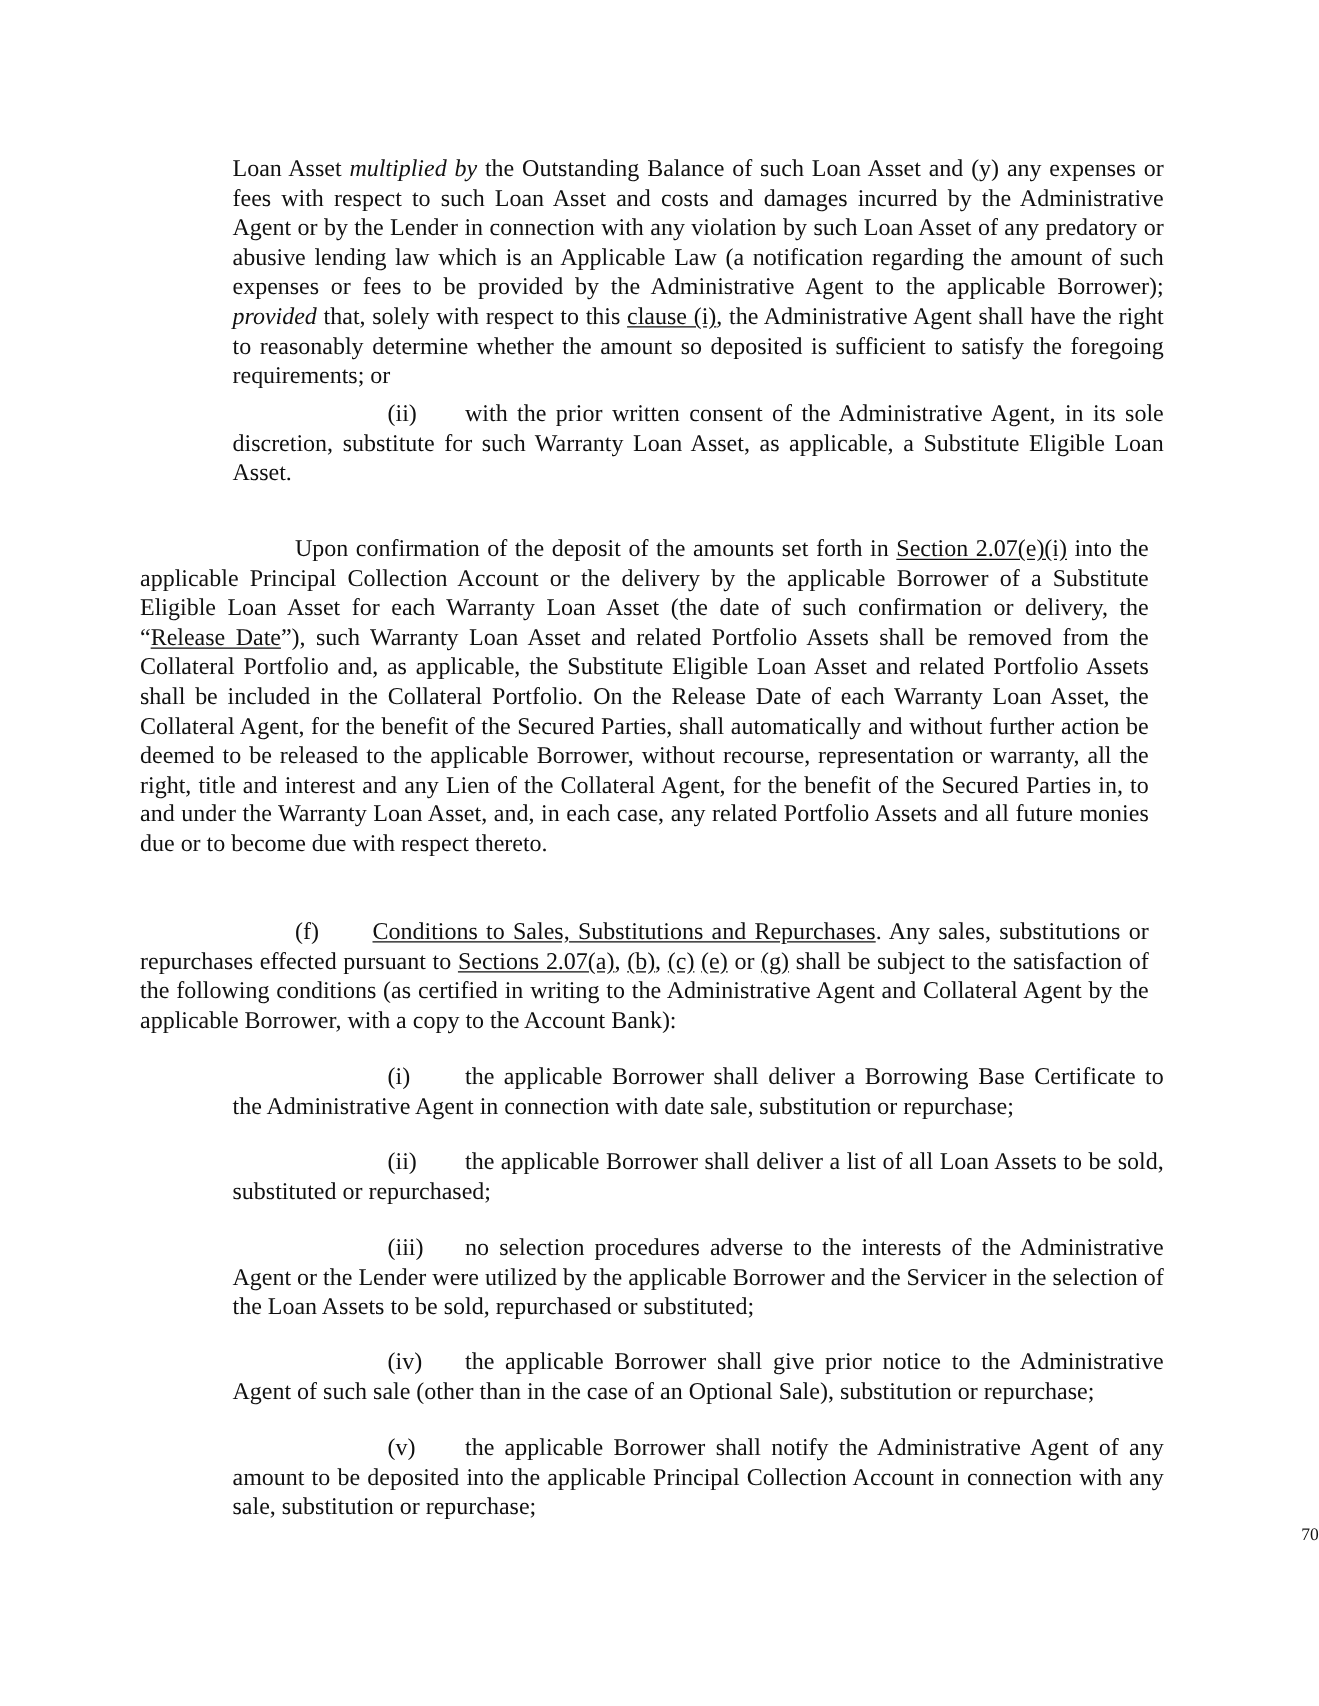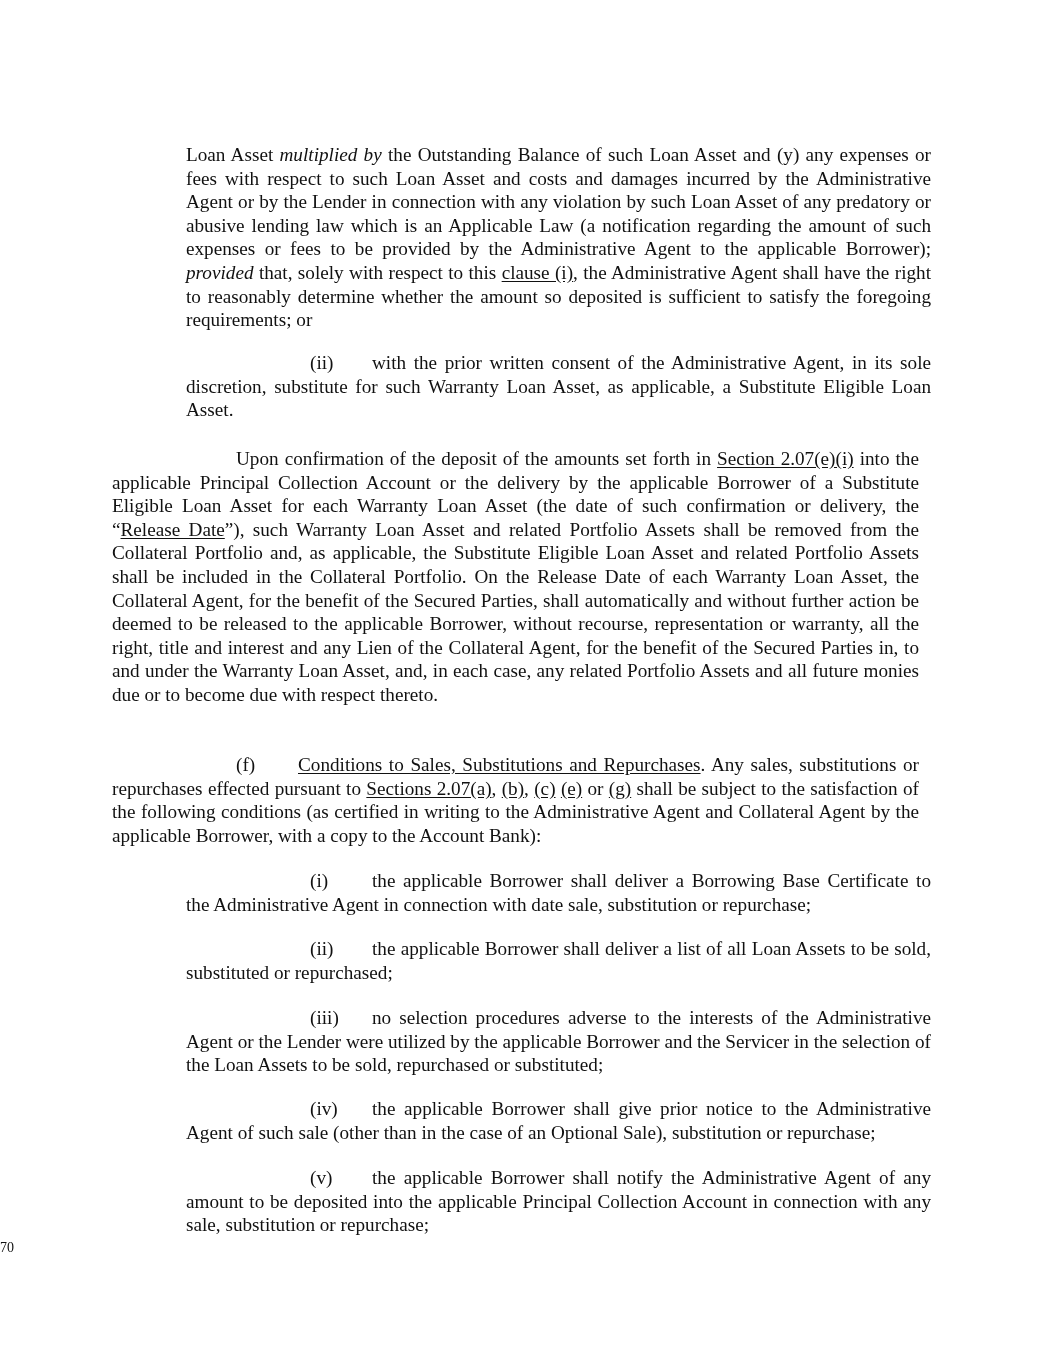--- a/index.html
+++ b/index.html
@@ -1,41 +1,41 @@
 <!DOCTYPE html>
 <html><head>
 <meta charset="utf-8">
 <style>
   html, body { margin: 0; padding: 0; background: #ffffff; }
   body { width: 1055px; height: 1365px; position: relative; overflow: hidden; }
   .page {
     position: absolute; left: 0; top: 0; width: 1055px; height: 1300px;
     font-family: "Liberation Serif", "DejaVu Serif", serif;
-    font-size: 19.2px; line-height: 23.6px; color: #111111; margin-top: 19px;
+    font-size: 19.2px; line-height: 23.6px; color: #111111;
   }
   .block { position: absolute; text-align: justify; text-align-last: left; }
   .ind-a { left: 186px; width: 745px; }
   .ind-b { left: 112px; width: 807px; }
   .first-wide { text-indent: 124px; }
   .lbl { display: inline-block; width: 62px; text-indent: 0; }
   u { text-decoration: underline; text-underline-offset: 2px; }
   i { font-style: italic; }
   .pagenum {
     position: absolute; left: 0; width: 1055px; top: 1221px;
-    text-align: left; font-size: 14px; line-height: 16px;
+    text-align: right; font-size: 14px; line-height: 16px;
   }
 </style>
 </head>
 <body>
 
 <div class="page">
 
   <p class="block ind-a" style="top:124px;margin:0;"><span>Loan Asset </span><i>multiplied by</i><span> the Outstanding Balance of such Loan Asset and (y) any expenses or fees with respect to such Loan Asset and costs and damages incurred by the Administrative Agent or by the Lender in connection with any violation by such Loan Asset of any predatory or abusive lending law which is an Applicable Law (a notification regarding the amount of such expenses or fees to be provided by the Administrative Agent to the applicable Borrower); </span><i>provided</i><span> that, solely with respect to this </span><u>clause (i)</u><span>, the Administrative Agent shall have the right to reasonably determine whether the amount so deposited is sufficient to satisfy the foregoing requirements; or</span></p>
 
-  <p class="block ind-a first-wide" style="top:332px;margin:0;"><span class="lbl">(ii)</span><span>with the prior written consent of the Administrative Agent, in its sole discretion, substitute for such Warranty Loan Asset, as applicable, a Substitute Eligible Loan Asset.</span></p>
+  <p class="block ind-a first-wide" style="top:320px;margin:0;"><span class="lbl">(ii)</span><span>with the prior written consent of the Administrative Agent, in its sole discretion, substitute for such Warranty Loan Asset, as applicable, a Substitute Eligible Loan Asset.</span></p>
 
   <p class="block ind-b first-wide" style="top:428px;margin:0;"><span>Upon confirmation of the deposit of the amounts set forth in </span><u>Section 2.07(e)(i)</u><span> into the applicable Principal Collection Account or the delivery by the applicable Borrower of a Substitute Eligible Loan Asset for each Warranty Loan Asset (the date of such confirmation or delivery, the “</span><u>Release Date</u><span>”), such Warranty Loan Asset and related Portfolio Assets shall be removed from the Collateral Portfolio and, as applicable, the Substitute Eligible Loan Asset and related Portfolio Assets shall be included in the Collateral Portfolio.  On the Release Date of each Warranty Loan Asset, the Collateral Agent, for the benefit of the Secured Parties, shall automatically and without further action be deemed to be released to the applicable Borrower, without recourse, representation or warranty, all the right, title and interest and any Lien of the Collateral Agent, for the benefit of the Secured Parties in, to and under the Warranty Loan Asset, and, in each case, any related Portfolio Assets and all future monies due or to become due with respect thereto.</span></p>
 
   <p class="block ind-b first-wide" style="top:734px;margin:0;"><span class="lbl">(f)</span><u>Conditions to Sales, Substitutions and Repurchases</u><span>.  Any sales, substitutions or repurchases effected pursuant to </span><u>Sections 2.07(a)</u><span>, </span><u>(b)</u><span>, </span><u>(c)</u><span> </span><u>(e)</u><span> or </span><u>(g)</u><span> shall be subject to the satisfaction of the following conditions (as certified in writing to the Administrative Agent and Collateral Agent by the applicable Borrower, with a copy to the Account Bank):</span></p>
 
   <p class="block ind-a first-wide" style="top:850px;margin:0;"><span class="lbl">(i)</span><span>the applicable Borrower shall deliver a Borrowing Base Certificate to the Administrative Agent in connection with date sale, substitution or repurchase;</span></p>
 
   <p class="block ind-a first-wide" style="top:987px;margin:0;"><span class="lbl">(iii)</span><span>no selection procedures adverse to the interests of the Administrative Agent or the Lender were utilized by the applicable Borrower and the Servicer in the selection of the Loan Assets to be sold, repurchased or substituted;</span></p>
 
   <p class="block ind-a first-wide" style="top:918px;margin:0;"><span class="lbl">(ii)</span><span>the applicable Borrower shall deliver a list of all Loan Assets to be sold, substituted or repurchased;</span></p>

